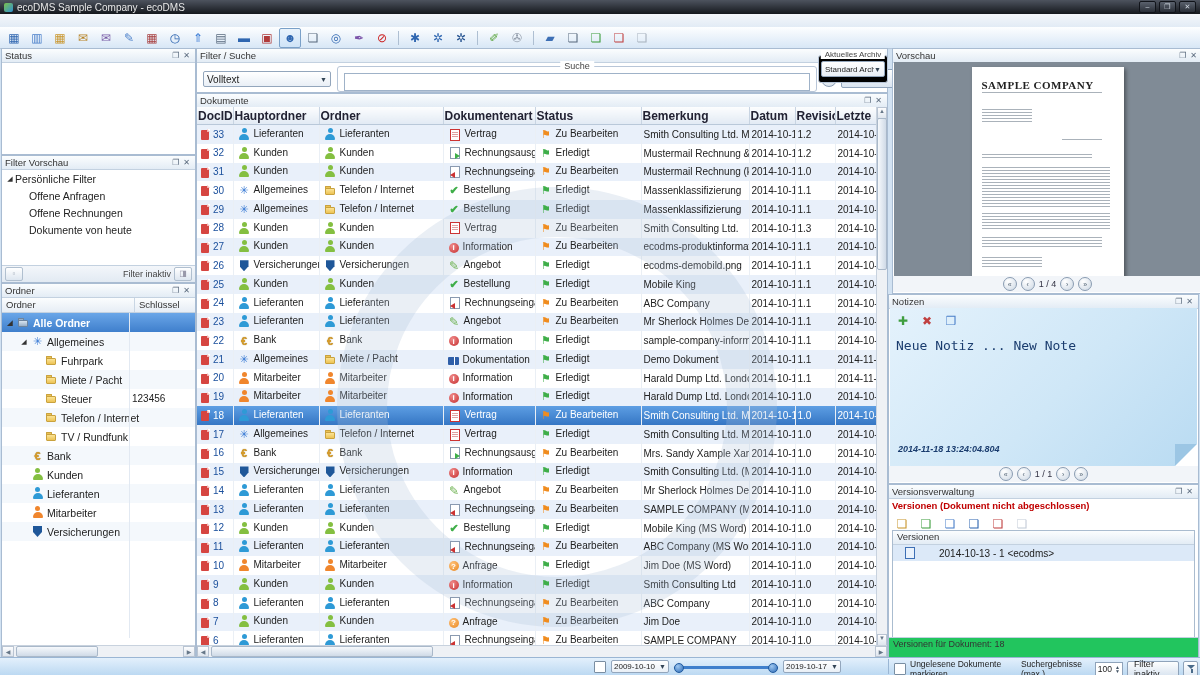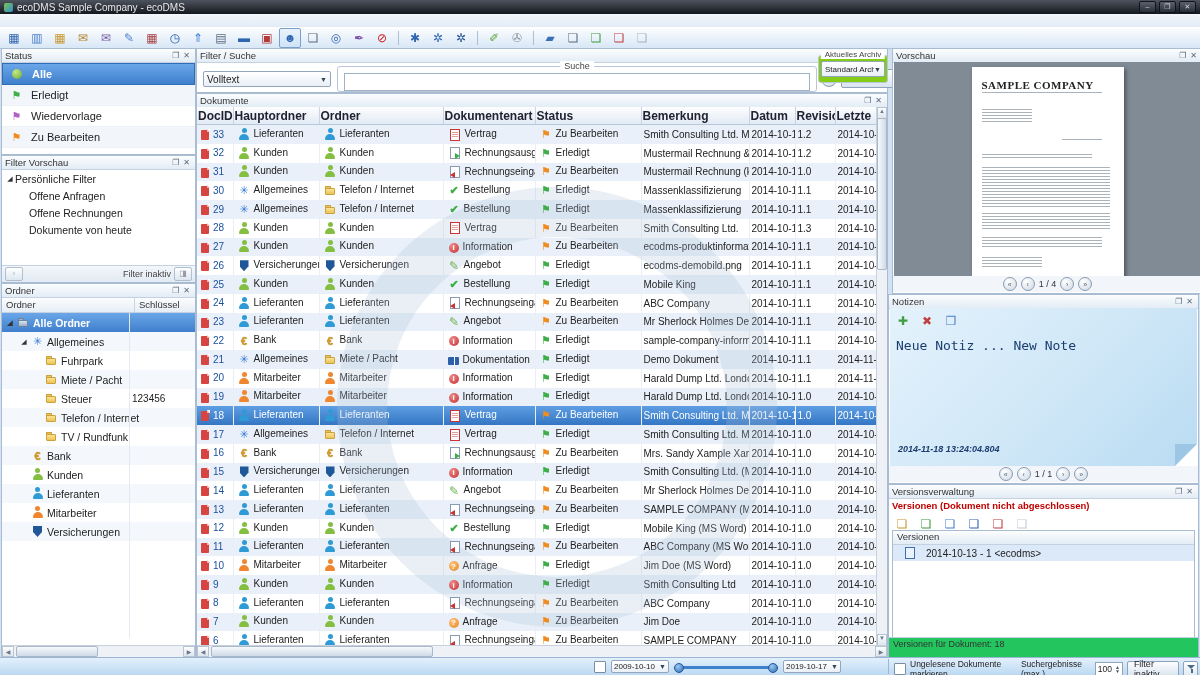--- a/index.html
+++ b/index.html
@@ -111,21 +111,21 @@
   .pager .plabel{font-size:9px;color:#334;}
   .note-area{position:absolute;left:1px;right:1px;top:13px;bottom:17px;background:linear-gradient(135deg,#e4f2fc 0%,#cfe7f7 55%,#b9dbf2 100%);overflow:hidden;}
   .note-area::after{content:'';position:absolute;right:0;bottom:0;border-top:22px solid #9cc6e4;border-right:22px solid #fff;}
   .note-tools{display:flex;gap:2px;padding:3px 2px;}
   .note-text{font-family:"DejaVu Sans Mono",monospace;font-size:13px;color:#1a3c6e;padding:4px 6px;}
   .note-ts{position:absolute;left:8px;bottom:12px;font-size:9px;font-style:italic;font-weight:bold;color:#1a3c6e;}
   .ver-warn{height:12px;padding:1px 3px;color:#c00000;font-weight:bold;font-size:9.5px;}
   .ver-tools{display:flex;gap:2px;padding:1px 2px;}
   .ver-box{position:absolute;left:3px;right:3px;top:45px;bottom:15px;border:1px solid #aabccf;background:#fff;}
   .ver-head{height:13px;background:linear-gradient(#fbfdfe,#e3ecf5);border-bottom:1px solid #c3d1e0;font-size:9.5px;padding:0 4px;color:#333;}
-  .v-item{display:flex;align-items:center;gap:8px;height:16px;font-size:10px;padding-left:10px;}
+  .v-item{display:flex;align-items:center;gap:21px;height:16px;font-size:10px;padding-left:10px;}
   .v-item.selected{background:#dce9f8;}
   .ver-foot{position:absolute;left:0;right:0;bottom:0;height:20px;border-top:1px solid #c3d1e0;background:#22c55e;font-size:9px;padding:1px 4px;box-sizing:border-box;color:#333;}
   
   .statusbar{position:absolute;left:0;right:0;bottom:0;height:17px;background:linear-gradient(#e3f0fc,#bcd9f2);border-top:1px solid #9ab6d4;}
   .sb-left{position:absolute;left:594px;top:2px;display:flex;align-items:center;gap:5px;}
   .sb-right{position:absolute;left:894px;right:2px;top:1px;display:flex;align-items:center;gap:4px;font-size:8.5px;}
   .sb-div{position:absolute;left:888px;top:1px;bottom:1px;width:1px;background:#9ab6d4;}
   .cbox{width:10px;height:10px;border:1px solid #7a8ea2;background:#fff;border-radius:1px;flex:none;}
   .date-sel{height:13px;font-size:8px;padding:0 2px;}
   .slider{width:104px;height:13px;position:relative;}
@@ -248,38 +248,20 @@
         <span class="tglyph" style="color: rgb(170, 180, 192);">❏</span>
       </span>
     </div>
 
   <div class="panel" style="left:1px;top:48px;width:195px;height:107px;">
     <div class="dock-head">
       <span class="ttl">Status</span>
       <span class="dbtn">❐</span>
       <span class="dbtn">✕</span>
     </div>
-    <div>
-        <div class="s-item selected">
-    <span class="sic ic-all-status"></span>
-    <span>Alle</span>
-  </div>
-        <div class="s-item">
-    <span class="sic ic-flag-green"></span>
-    <span>Erledigt</span>
-  </div>
-        <div class="s-item">
-    <span class="sic ic-flag-purple"></span>
-    <span>Wiedervorlage</span>
-  </div>
-        <div class="s-item">
-    <span class="sic ic-flag-orange"></span>
-    <span>Zu Bearbeiten</span>
-  </div>
-      </div>
   </div>
 
   <div class="panel" style="left:1px;top:155px;width:195px;height:128px;">
     <div class="dock-head">
       <span class="ttl">Filter Vorschau</span>
       <span class="dbtn">❐</span>
       <span class="dbtn">✕</span>
     </div>
     <div>
         <div class="f-item">
@@ -429,21 +411,21 @@
         <input class="search-input" value="" style="">
       </div>
       <span class="round-btn" style="position:absolute;left:624px;top:8px;">✕</span>
       <span class="push-btn" style="position:absolute;left:644px;top:6px;width:34px;justify-content:center;">
           <span>Suche</span>
         </span>
 
     </div>
   </div>
 
-  <div class="fieldset" style="position:absolute;left:818px;top:55px;width:68px;height:26px;background:#84cc16;z-index:5;">
+  <div class="fieldset" style="position:absolute;left:818px;top:55px;width:68px;height:26px;background:#000000;z-index:5;">
     <span class="legend" style="font-size:8px;">Aktuelles Archiv</span>
     <div class="select" style="margin:5px 2px 0 2px;font-size:8px;">
       <span style="overflow:hidden;white-space:nowrap;">Standard Archive</span>
         <span class="arr">▼</span>
     </div>
   </div>
 
   <div class="panel" style="left:196px;top:93px;width:692px;height:565px;">
     <div class="dock-head">
       <span class="ttl">Dokumente</span>

